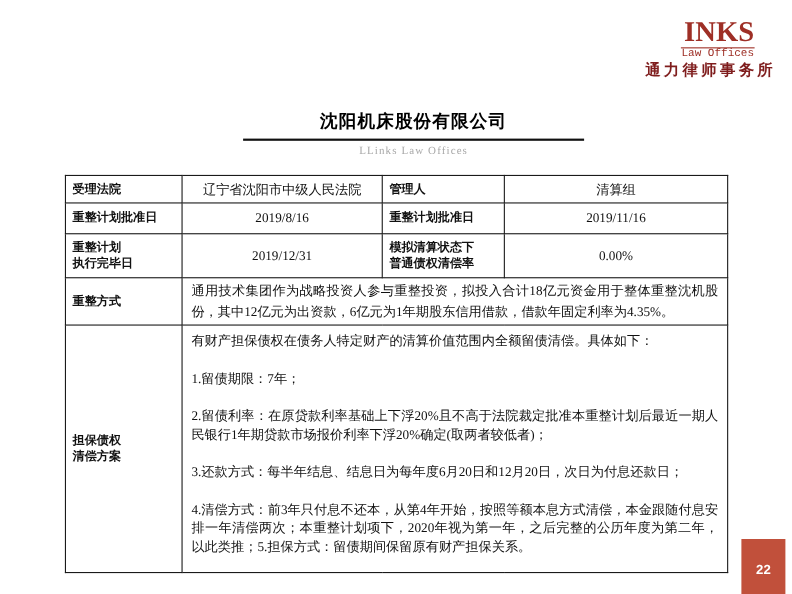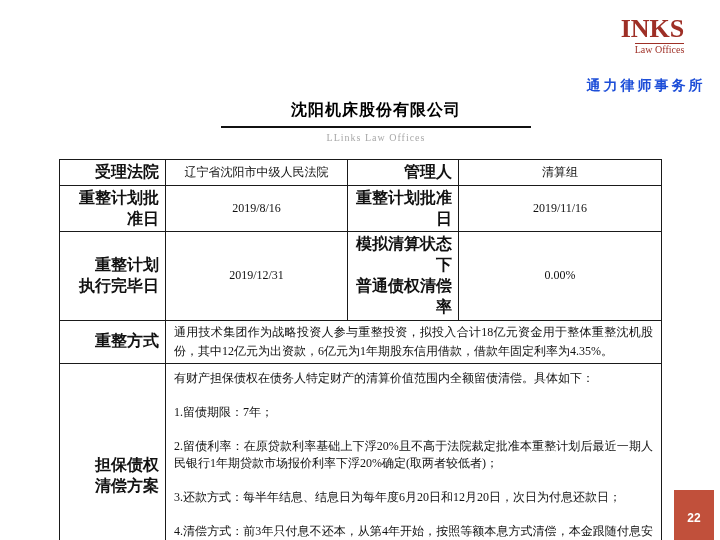--- a/index.html
+++ b/index.html
@@ -33,30 +33,30 @@
     letter-spacing: -2px;
   }
   .logo-right { display: inline-flex; flex-direction: column; align-items: flex-end; margin-left: 13px; }
   .logo-inks {
     font-family: "Liberation Serif", serif;
     font-weight: bold;
     font-size: 26px;
     letter-spacing: 0px;
   }
   .logo-law {
-    font-family: Liberation Serif, serif;
+    font-family: Liberation Mono, monospace;
     font-size: 10px;
     border-top: 1.5px solid #9E2F26;
     padding-top: 1px;
     margin-top: 1px;
     white-space: nowrap;
   }
   .logo-cn {
-    margin-top: 22px;
-    color: #1d4ed8;
+    margin-top: 0;
+    color: #7f1d1d;
     font-weight: bold;
     font-size: 14px;
     letter-spacing: 3px;
     white-space: nowrap;
   }
 
   
   .title-block {
     position: absolute;
     top: 100px; left: 16px; width: 720px;
@@ -92,22 +92,22 @@
     table-layout: fixed;
   }
   .case-table td {
     border: 1px solid #1a1a1a;
     padding: 2px 6px;
     overflow: hidden;
   }
   td.hd {
     font-family: "Liberation Sans", "DejaVu Sans", sans-serif;
     font-weight: bold;
-    font-size: 16px;
-    text-align: right;
+    font-size: 11px;
+    text-align: left;
     vertical-align: middle;
     white-space: pre-line;
     line-height: 1.3;
   }
   td.val {
     font-family: "Liberation Serif", "DejaVu Serif", serif;
     font-size: 12px;
     text-align: center;
     vertical-align: middle;
   }

